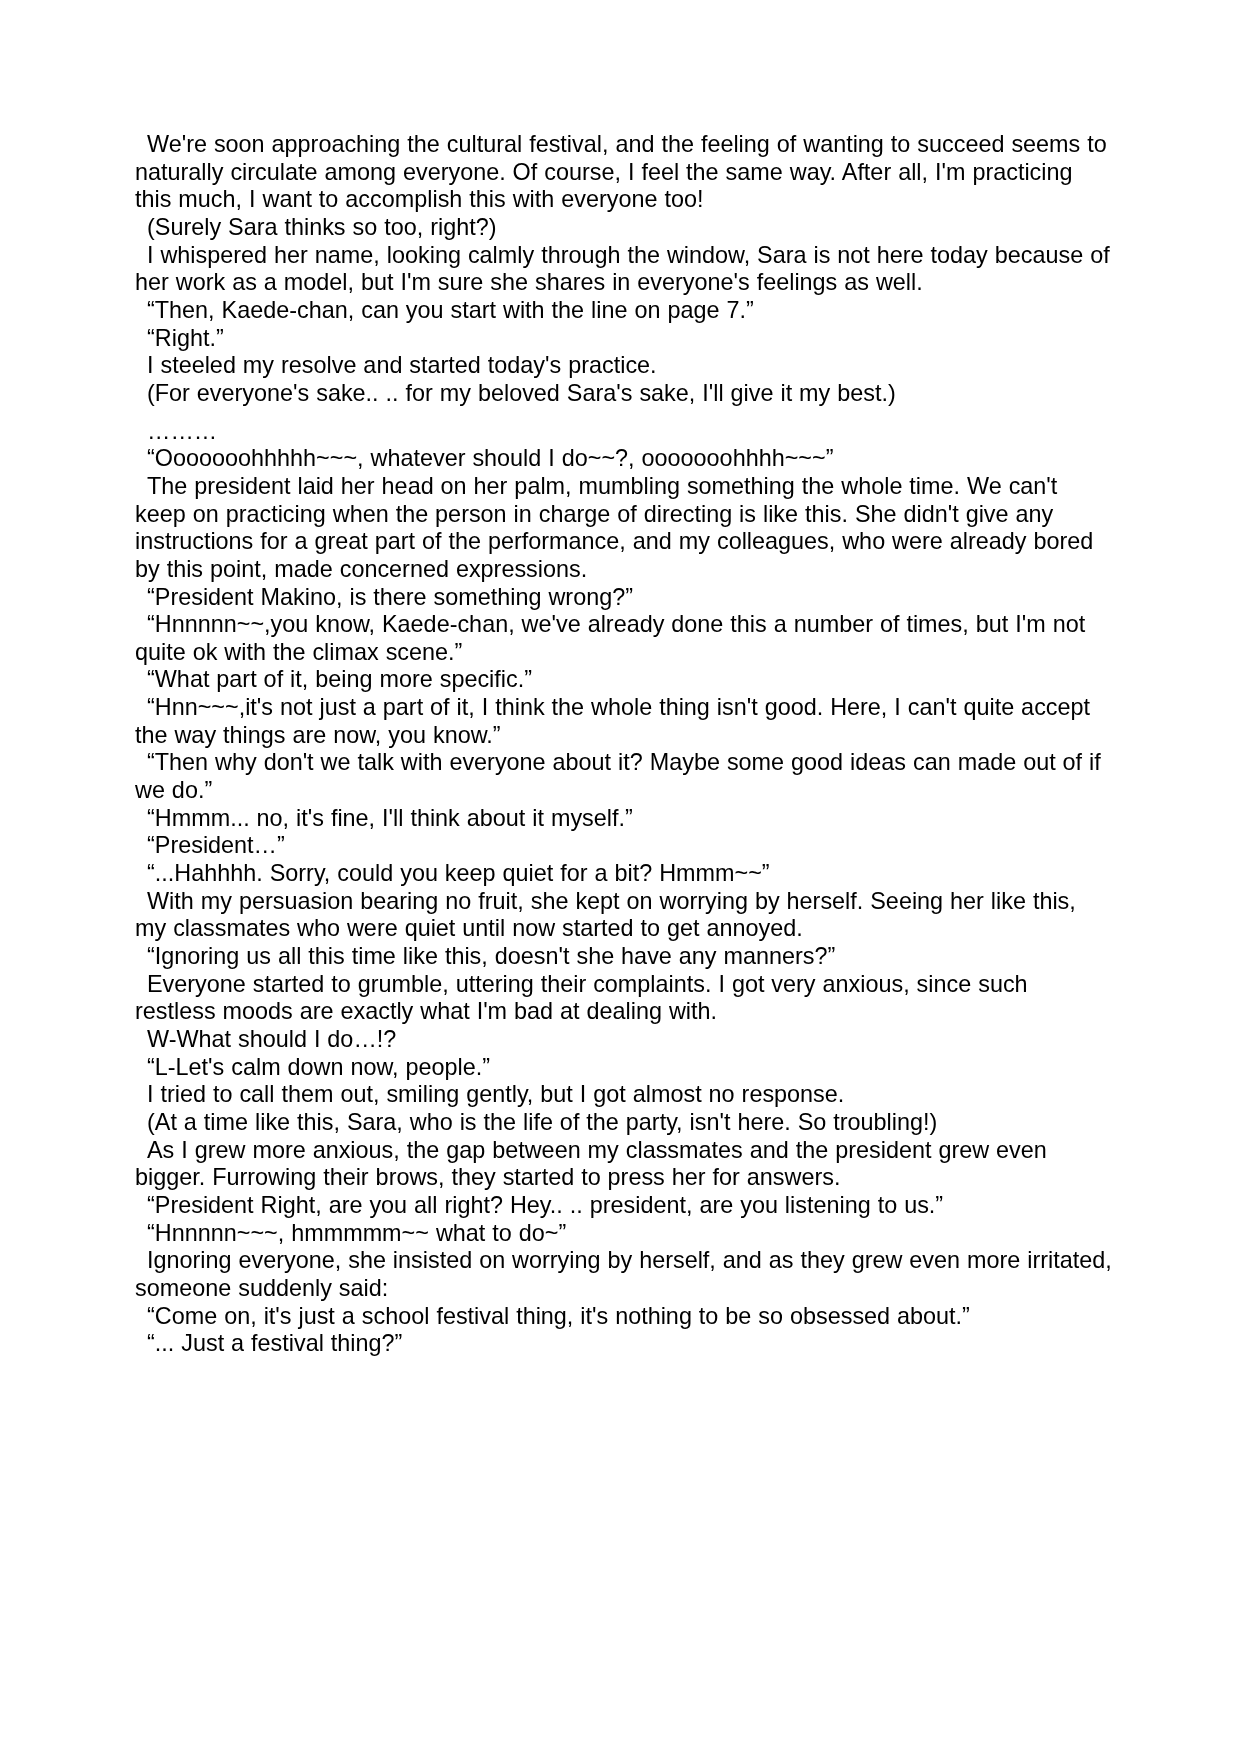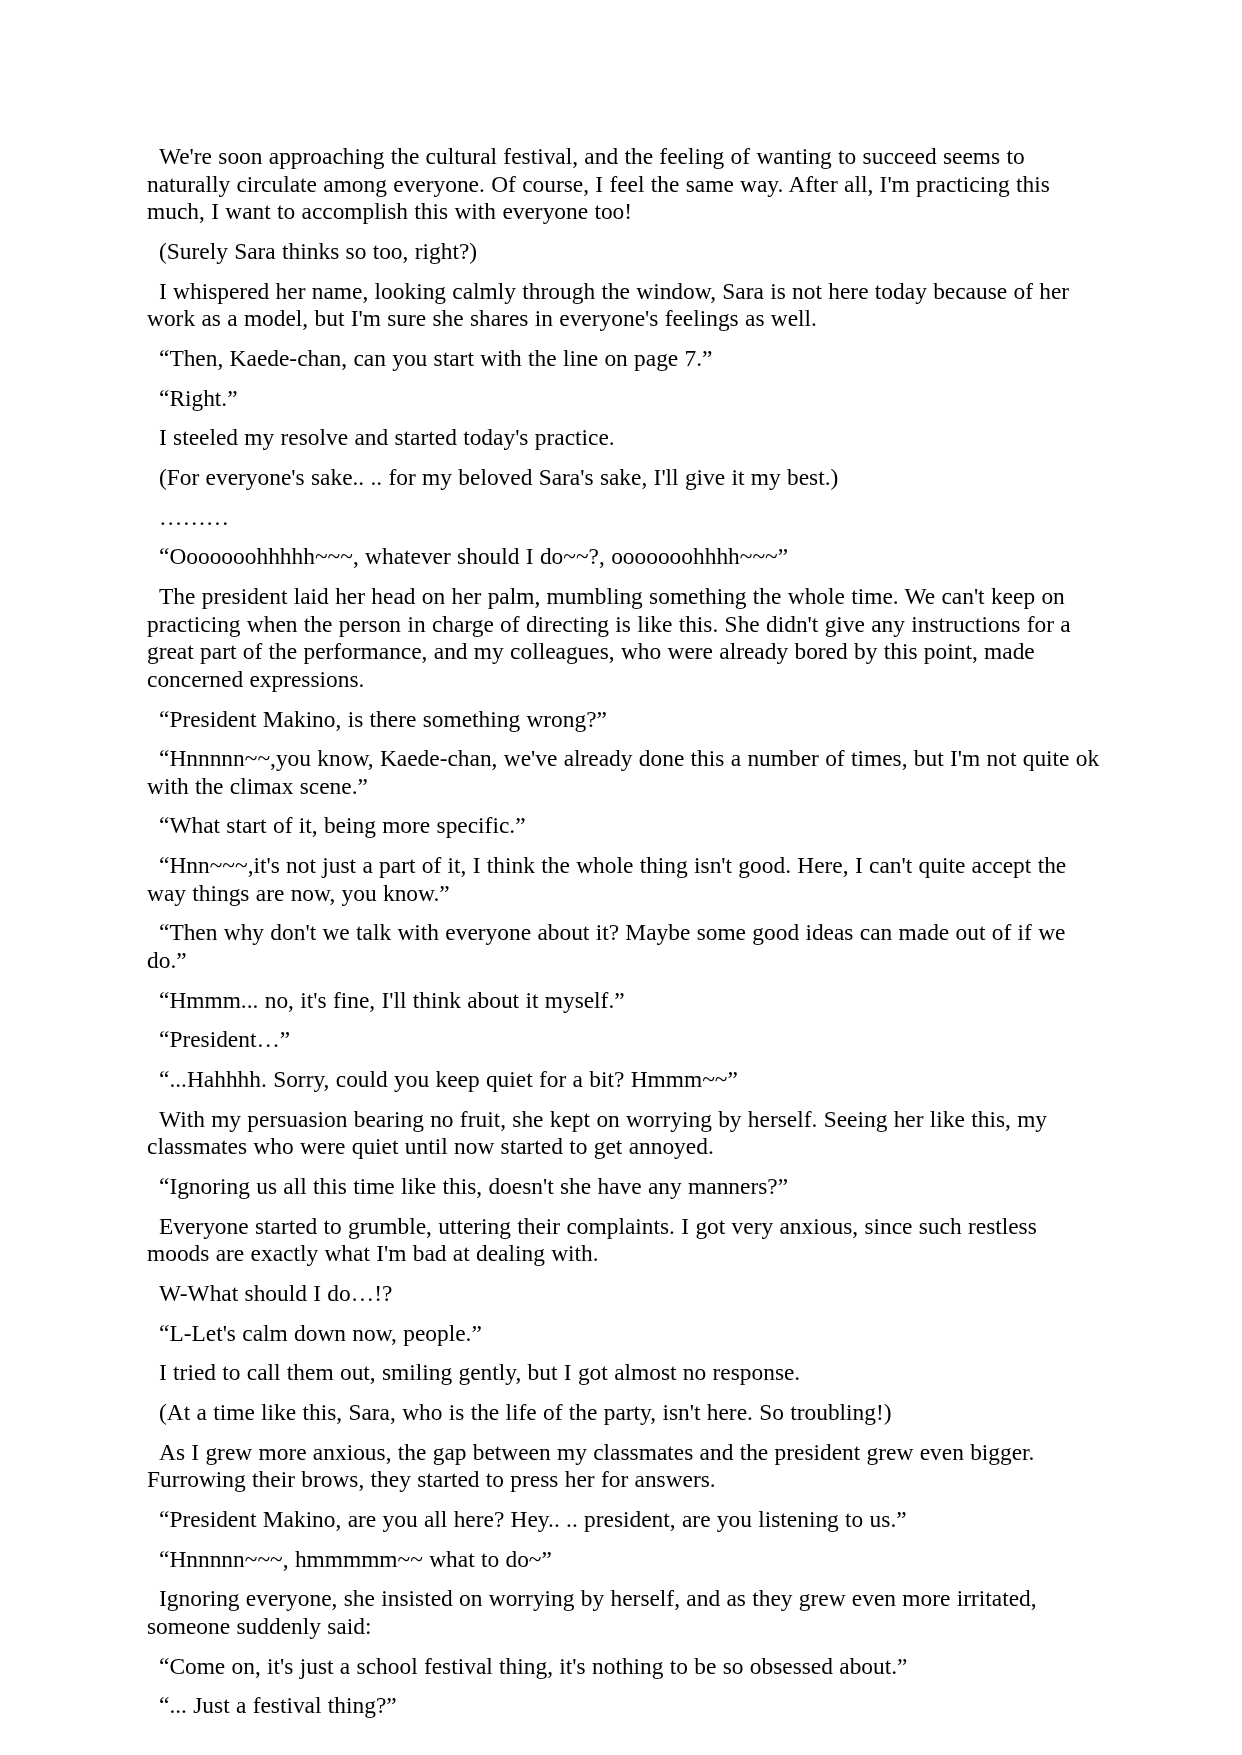--- a/index.html
+++ b/index.html
@@ -18,25 +18,24 @@
   }
   .text-block {
     font-family: "Liberation Sans", sans-serif;
     font-size: 23.4px;
     line-height: 27.65px;
     color: #000000;
     width: 977px;
     text-align: left;
   }
   .para {
-    margin: 12px;
+    margin: 0;
     padding: 0;
     text-indent: 12px;
     word-spacing: 0.02em;
-    font-family: Liberation Serif, serif;
   }
   .para.space-before {
     margin-top: 10px;
   }
 </style>
 </head>
 <body>
 
 <div class="page">
   <div class="text-block" id="paragraphs">
@@ -45,33 +44,33 @@
       <p class="para">I whispered her name, looking calmly through the window, Sara is not here today because of her work as a model, but I'm sure she shares in everyone's feelings as well.</p>
       <p class="para">“Then, Kaede-chan, can you start with the line on page 7.”</p>
       <p class="para">“Right.”</p>
       <p class="para">I steeled my resolve and started today's practice.</p>
       <p class="para">(For everyone's sake.. .. for my beloved Sara's sake, I'll give it my best.)</p>
       <p class="para space-before">………</p>
       <p class="para">“Ooooooohhhhh~~~, whatever should I do~~?, ooooooohhhh~~~”</p>
       <p class="para">The president laid her head on her palm, mumbling something the whole time. We can't keep on practicing when the person in charge of directing is like this. She didn't give any instructions for a great part of the performance, and my colleagues, who were already bored by this point, made concerned expressions.</p>
       <p class="para">“President Makino, is there something wrong?”</p>
       <p class="para">“Hnnnnn~~,you know, Kaede-chan, we've already done this a number of times, but I'm not quite ok with the climax scene.”</p>
-      <p class="para">“What start of it, being more specific.”</p>
+      <p class="para">“What part of it, being more specific.”</p>
       <p class="para">“Hnn~~~,it's not just a part of it, I think the whole thing isn't good. Here, I can't quite accept the way things are now, you know.”</p>
       <p class="para">“Then why don't we talk with everyone about it? Maybe some good ideas can made out of if we do.”</p>
       <p class="para">“Hmmm... no, it's fine, I'll think about it myself.”</p>
       <p class="para">“President…”</p>
       <p class="para">“...Hahhhh. Sorry, could you keep quiet for a bit? Hmmm~~”</p>
       <p class="para">With my persuasion bearing no fruit, she kept on worrying by herself. Seeing her like this, my classmates who were quiet until now started to get annoyed.</p>
       <p class="para">“Ignoring us all this time like this, doesn't she have any manners?”</p>
       <p class="para">Everyone started to grumble, uttering their complaints. I got very anxious, since such restless moods are exactly what I'm bad at dealing with.</p>
       <p class="para">W-What should I do…!?</p>
       <p class="para">“L-Let's calm down now, people.”</p>
       <p class="para">I tried to call them out, smiling gently, but I got almost no response.</p>
       <p class="para">(At a time like this, Sara, who is the life of the party, isn't here. So troubling!)</p>
       <p class="para">As I grew more anxious, the gap between my classmates and the president grew even bigger. Furrowing their brows, they started to press her for answers.</p>
-      <p class="para">“President Makino, are you all here? Hey.. .. president, are you listening to us.”</p>
+      <p class="para">“President Right, are you all right? Hey.. .. president, are you listening to us.”</p>
       <p class="para">“Hnnnnn~~~, hmmmmm~~ what to do~”</p>
       <p class="para">Ignoring everyone, she insisted on worrying by herself, and as they grew even more irritated, someone suddenly said:</p>
       <p class="para">“Come on, it's just a school festival thing, it's nothing to be so obsessed about.”</p>
       <p class="para">“... Just a festival thing?”</p>
     </div>
 </div>
 
 </body></html>

